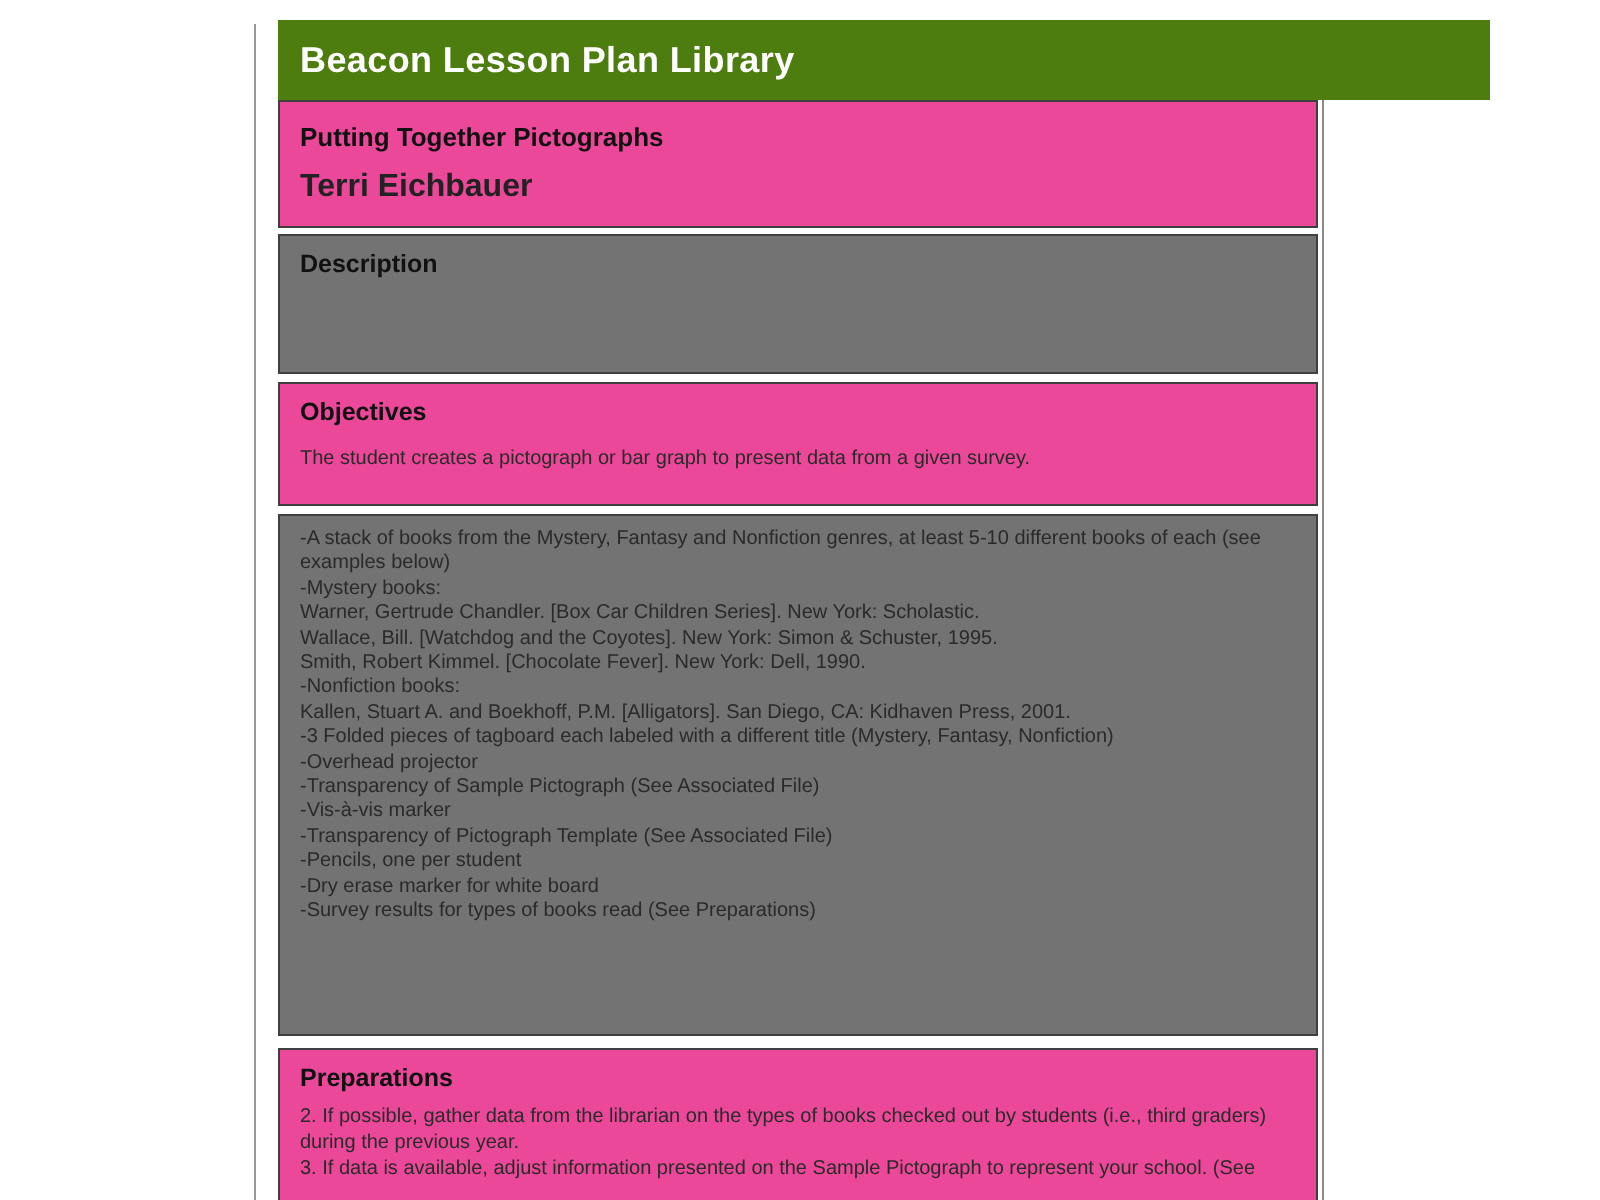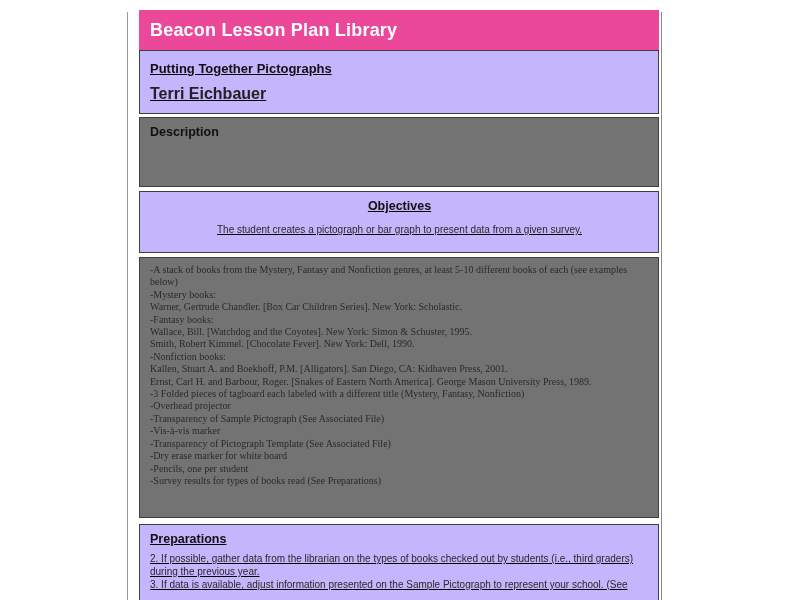--- a/index.html
+++ b/index.html
@@ -22,46 +22,46 @@
     top: 12px;
     width: 533px;
     height: 588px;
     border-left: 1px solid #9a9a9a;
     border-right: 1px solid #8a8a8a;
   }
   .header-bar {
     position: absolute;
     left: 139px;
     top: 10px;
-    width: 520px;
+    width: 606px;
     height: 40px;
-    background: #ec4899;
+    background: #4d7c0f;
     color: #ffffff;
     font-weight: bold;
     font-size: 18px;
     line-height: 40px;
     padding-left: 11px;
     box-sizing: border-box;
     letter-spacing: 0.2px;
   }
   .box {
     position: absolute;
     left: 139px;
     width: 520px;
     border: 1px solid #3f3f3f;
     box-sizing: border-box;
     padding: 0 9px 0 10px;
     overflow: hidden;
   }
-  .bg-white { background: #c4b5fd; text-decoration: underline; }
+  .bg-white { background: #ec4899; }
   .bg-gray  { background: #737373; }
 
   .title-box { top: 50px;  height: 64px; }
   .desc-box  { top: 117px; height: 70px; }
-  .obj-box   { top: 191px; height: 62px; text-align: center; }
+  .obj-box   { top: 191px; height: 62px; }
   .mat-box   { top: 257px; height: 261px; }
   .prep-box  { top: 524px; height: 120px; }
 
   .lesson-title {
     margin-top: 10px;
     font-size: 13px;
     font-weight: bold;
     color: #111111;
   }
   .author {
@@ -83,21 +83,21 @@
     color: #2a2a2a;
     max-width: 500px;
   }
   .obj-box .body-text { margin-top: 10px; }
   .lines {
     margin-top: 6px;
     font-size: 10px;
     color: #2a2a2a;
     max-width: 500px;
   }
-  .mat-box .lines .bodyline  { line-height: 12.4px; font-family: Liberation Serif, serif; }
+  .mat-box .lines .bodyline  { line-height: 12.4px; }
   .prep-box .lines .bodyline { line-height: 13px; }
 </style>
 </head>
 <body>
 
 <div id="page">
 
   <div class="outer-frame"></div>
 
   <div class="header-bar">
@@ -116,33 +116,31 @@
   <div class="box bg-white obj-box">
     <div class="sec-heading">Objectives</div>
     <div class="body-text">The student creates a pictograph or bar graph to present data from a given survey.</div>
   </div>
 
   <div class="box bg-gray mat-box">
     <div class="lines">
         <div class="bodyline">-A stack of books from the Mystery, Fantasy and Nonfiction genres, at least 5-10 different books of each (see examples below)</div>
         <div class="bodyline">-Mystery books:</div>
         <div class="bodyline">Warner, Gertrude Chandler. [Box Car Children Series]. New York: Scholastic.</div>
-        <div class="bodyline">-Fantasy books:</div>
         <div class="bodyline">Wallace, Bill. [Watchdog and the Coyotes]. New York: Simon &amp; Schuster, 1995.</div>
         <div class="bodyline">Smith, Robert Kimmel. [Chocolate Fever]. New York: Dell, 1990.</div>
         <div class="bodyline">-Nonfiction books:</div>
         <div class="bodyline">Kallen, Stuart A. and Boekhoff, P.M. [Alligators]. San Diego, CA: Kidhaven Press, 2001.</div>
-        <div class="bodyline">Ernst, Carl H. and Barbour, Roger. [Snakes of Eastern North America]. George Mason University Press, 1989.</div>
         <div class="bodyline">-3 Folded pieces of tagboard each labeled with a different title (Mystery, Fantasy, Nonfiction)</div>
         <div class="bodyline">-Overhead projector</div>
         <div class="bodyline">-Transparency of Sample Pictograph (See Associated File)</div>
         <div class="bodyline">-Vis-à-vis marker</div>
         <div class="bodyline">-Transparency of Pictograph Template (See Associated File)</div>
+        <div class="bodyline">-Pencils, one per student</div>
         <div class="bodyline">-Dry erase marker for white board</div>
-        <div class="bodyline">-Pencils, one per student</div>
         <div class="bodyline">-Survey results for types of books read (See Preparations)</div>
       </div>
   </div>
 
   <div class="box bg-white prep-box">
     <div class="sec-heading">Preparations</div>
     <div class="lines">
         <div class="bodyline">2. If possible, gather data from the librarian on the types of books checked out by students (i.e., third graders) during the previous year.</div>
         <div class="bodyline">3. If data is available, adjust information presented on the Sample Pictograph to represent your school. (See</div>
       </div>

